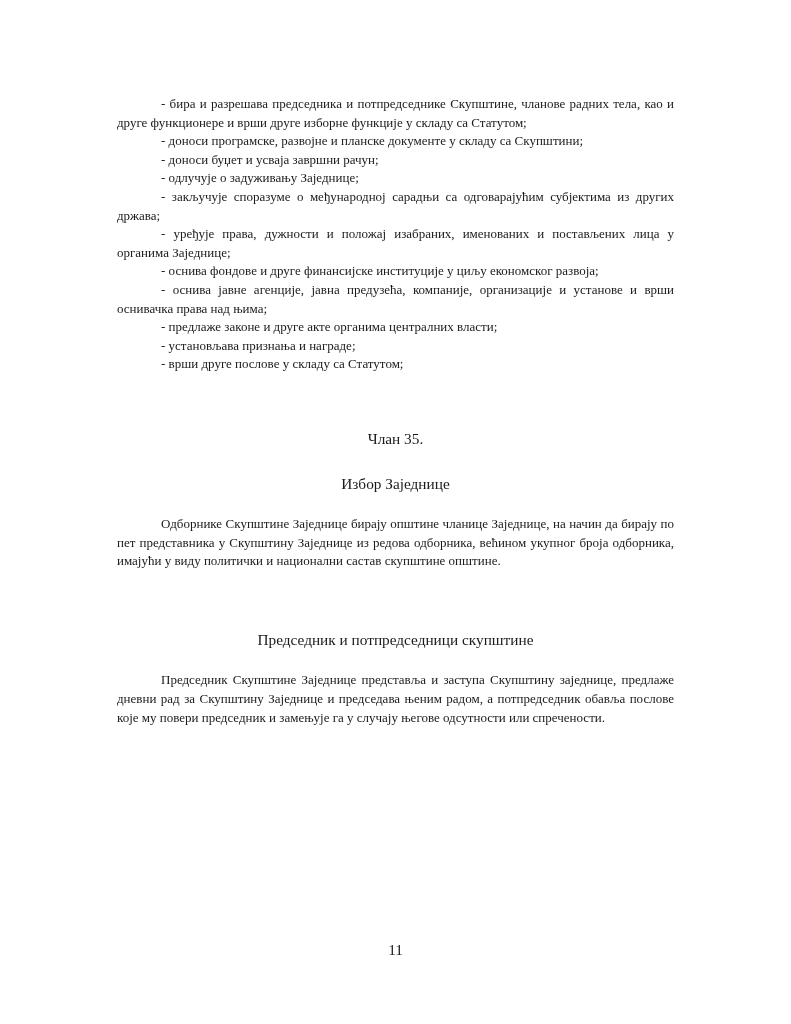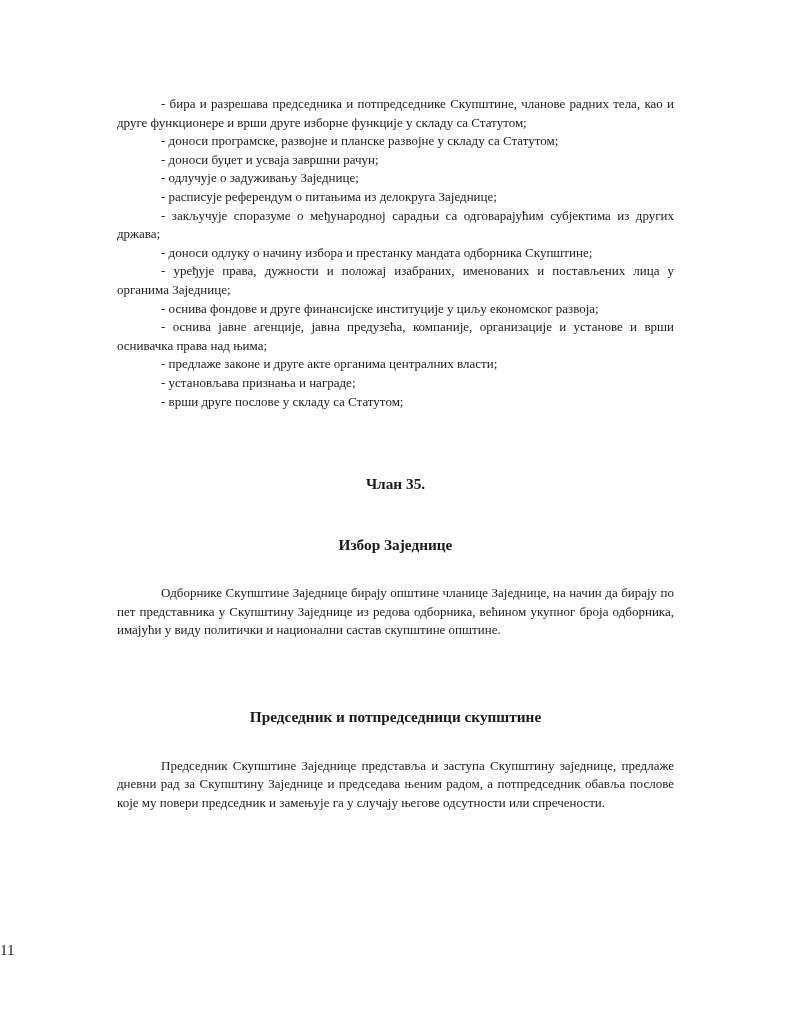--- a/index.html
+++ b/index.html
@@ -7,44 +7,42 @@
     width: 791px; height: 1024px; background: #ffffff;
     font-family: "Liberation Serif", serif; color: #1a1a1a;
     position: relative; overflow: hidden;
   }
   .page { position: absolute; left: 117px; top: 95px; width: 557px; }
   .p {
     font-size: 13px; line-height: 18.6px; text-align: justify;
     margin: 0; text-indent: 44px;
   }
   .heading {
-    font-size: 15.3px; line-height: 18.6px; font-weight: bold;
-    text-align: center; margin: 12px;
+    font-size: 15.3px; line-height: 18.6px; font-weight: normal;
+    text-align: center; margin: 4px;
   }
   .gap-l { height: 22px; }
   .gap-m { height: 30px; }
   .gap-s { height: 18px; }
   .gap-xl { height: 38px; }
   .page-number {
     position: absolute; left: 0; width: 791px; top: 941px;
-    font-size: 15.3px; font-family: "Liberation Serif", serif;
+    text-align: center; font-size: 15.3px; font-family: "Liberation Serif", serif;
   }
 </style>
 </head>
 <body>
 
 <div class="page">
   <div>
     <p class="p">- бира и разрешава председника и потпредседнике Скупштине, чланове радних тела, као и друге функционере и врши друге изборне функције у складу са Статутом;</p>
-    <p class="p">- доноси програмске, развојне и планске развојне у складу са Статутом;</p>
+    <p class="p">- доноси програмске, развојне и планске документе у складу са Скупштини;</p>
     <p class="p">- доноси буџет и усваја завршни рачун;</p>
     <p class="p">- одлучује о задуживању Заједнице;</p>
-    <p class="p">- расписује референдум о питањима из делокруга Заједнице;</p>
     <p class="p">- закључује споразуме о међународној сарадњи са одговарајућим субјектима из других држава;</p>
-    <p class="p">- доноси одлуку о начину избора и престанку мандата одборника Скупштине;</p>
     <p class="p">- уређује права, дужности и положај изабраних, именованих и постављених лица у органима Заједнице;</p>
     <p class="p">- оснива фондове и друге финансијске институције у циљу економског развоја;</p>
     <p class="p">- оснива јавне агенције, јавна предузећа, компаније, организације и установе и врши оснивачка права над њима;</p>
     <p class="p">- предлаже законе и друге акте органима централних власти;</p>
     <p class="p">- установљава признања и награде;</p>
     <p class="p">- врши друге послове у складу са Статутом;</p>
   </div>
 
   <div class="gap-l"></div>
 

